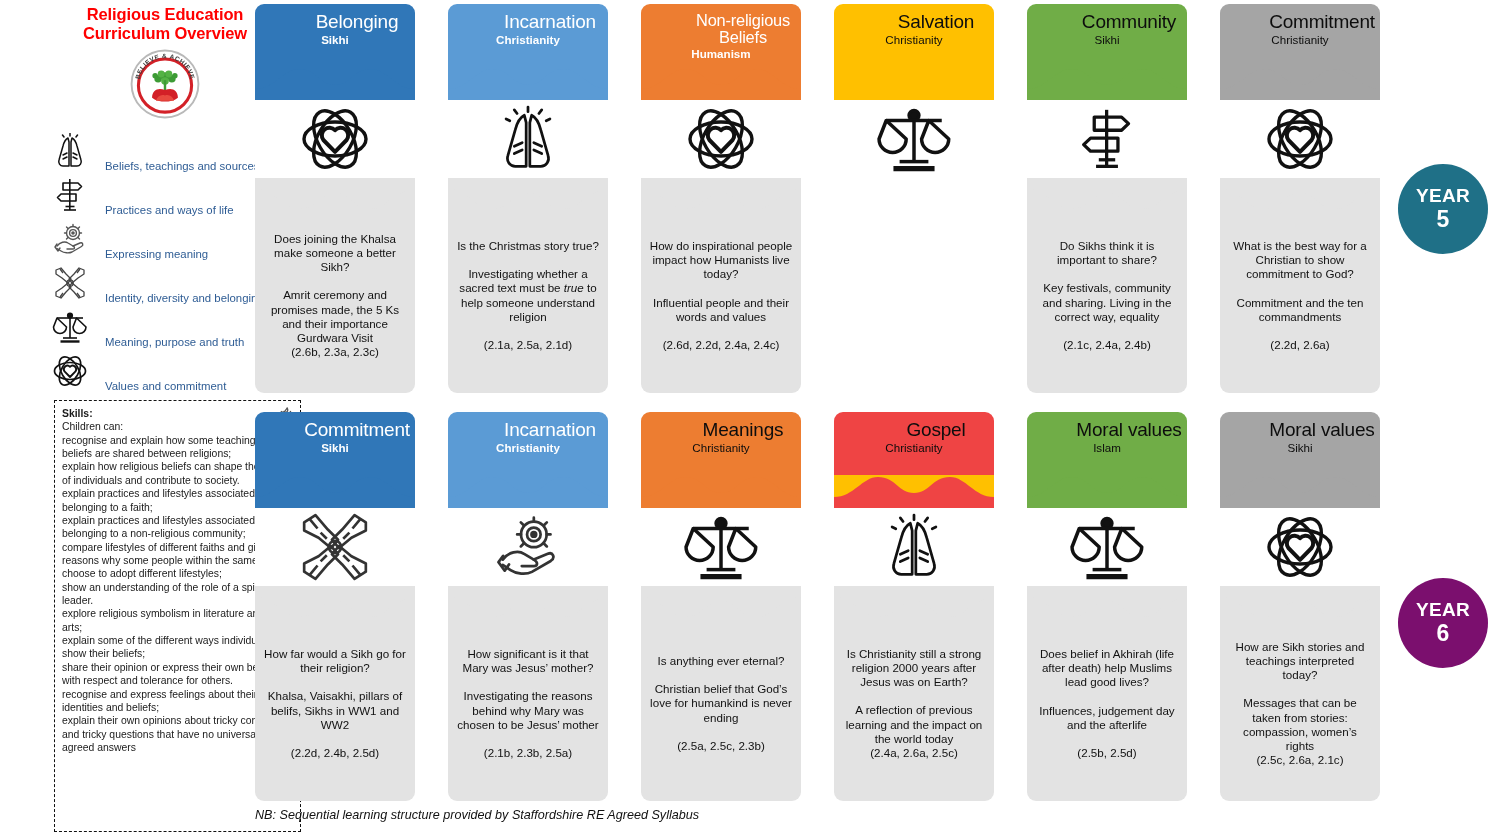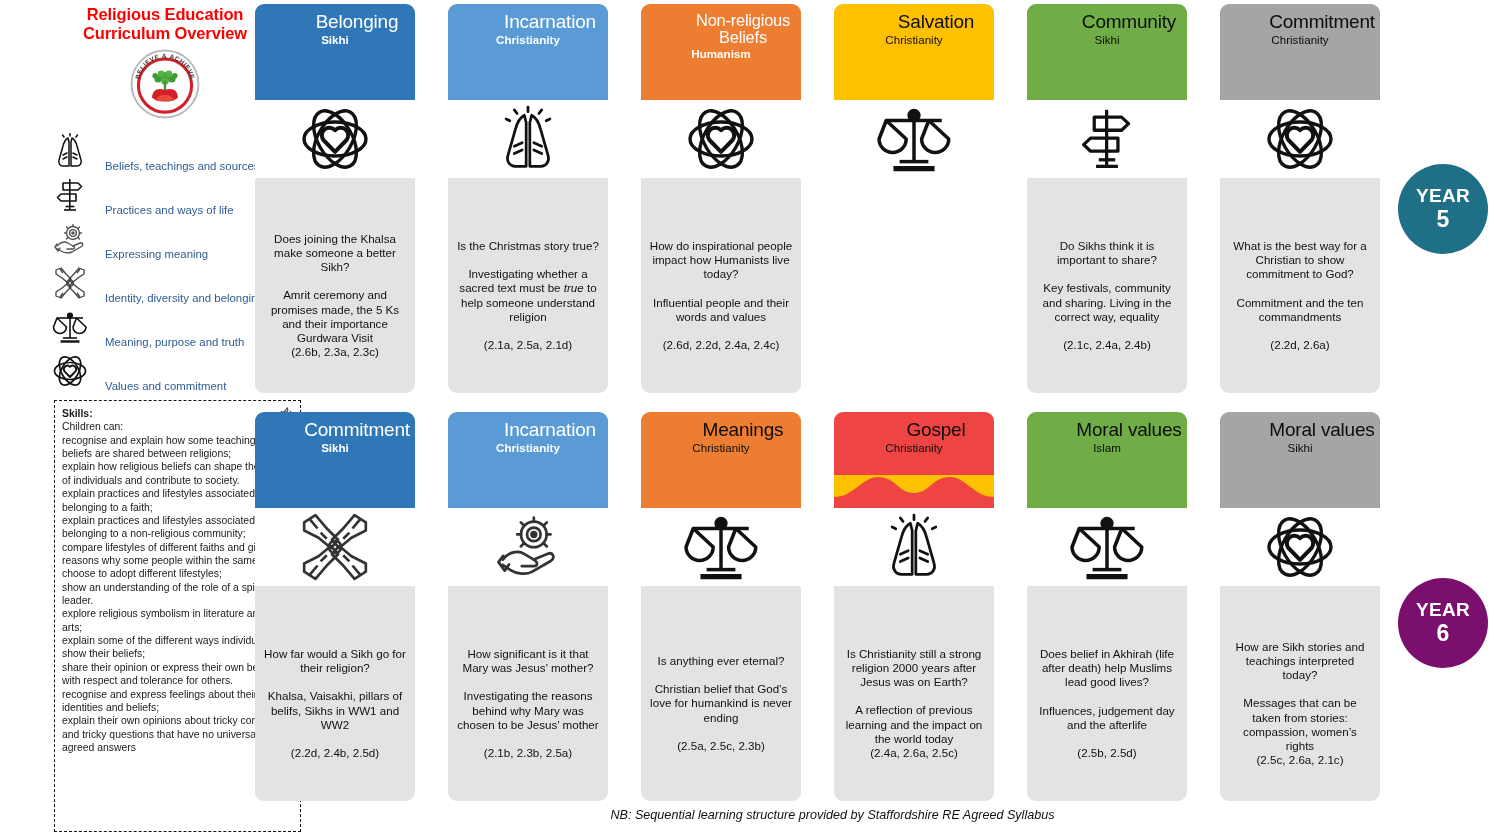--- a/index.html
+++ b/index.html
@@ -151,21 +151,20 @@
   }
   .year-badge .y-word { font-size: 19px; line-height: 1; letter-spacing: 0.3px; }
   .year-badge .y-num { font-size: 23px; line-height: 1.05; margin-top: 2px; }
   #year5 { left: 1398px; top: 164px; background: #1F7087; }
   #year6 { left: 1398px; top: 578px; background: #7B0F6E; }
 
   
   .footer-note {
     position: absolute;
     left: 255px; top: 808px; width: 1155px;
-    text-align: center;
     font-size: 12.6px;
     font-style: italic;
     color: #111111;
   }
 </style>
 </head>
 <body>
 
 <div class="page">
 

